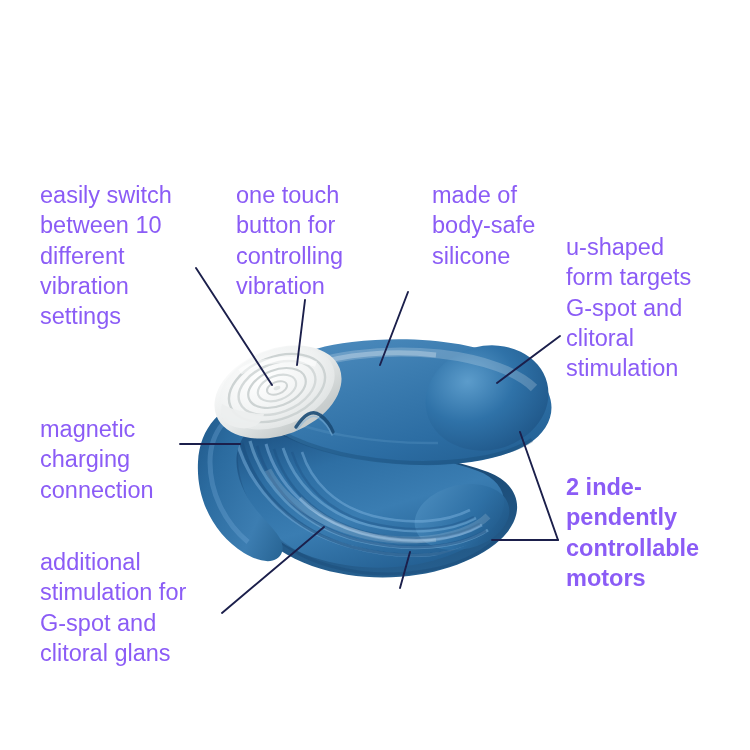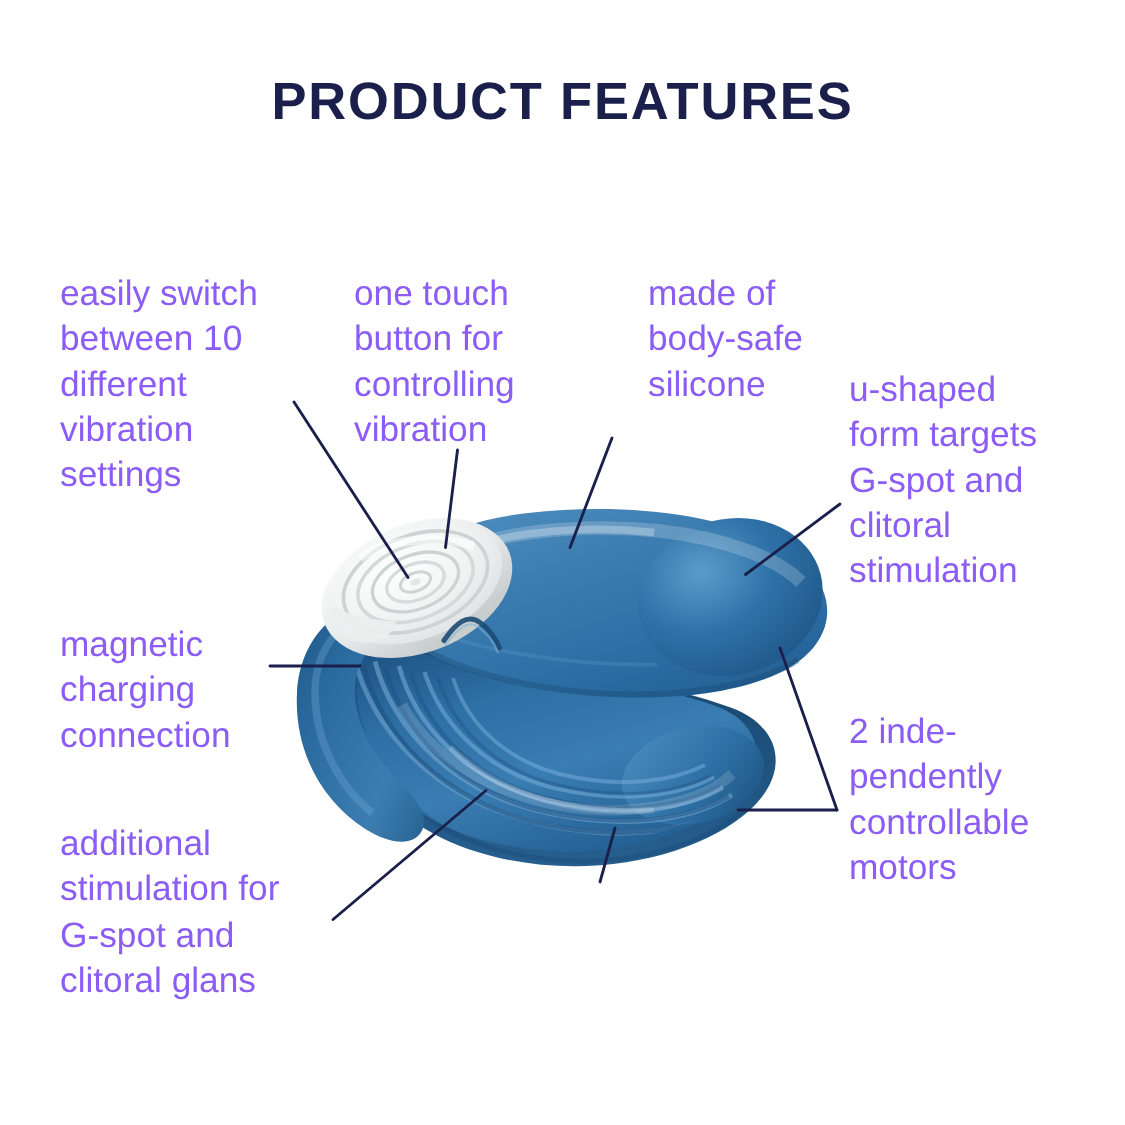--- a/index.html
+++ b/index.html
@@ -33,41 +33,40 @@
     font-size: 23.5px;
     line-height: 1.29;
     font-weight: normal;
     font-family: "Liberation Sans", sans-serif;
     white-space: pre-line;
   }
   .cl-left   { text-align: left; }
   #c-easy          { left: 40px;  top: 180px; width: 205px; }
   #c-onetouch      { left: 236px; top: 180px; width: 160px; }
   #c-silicone      { left: 432px; top: 180px; width: 160px; }
-  #c-ushaped       { left: 566px; top: 232px; width: 180px; margin-top: 12px; }
+  #c-ushaped       { left: 566px; top: 232px; width: 180px; }
   #c-magnetic      { left: 40px;  top: 414px; width: 190px; }
-  #c-motors        { left: 566px; top: 472px; width: 180px; }
+  #c-motors        { left: 566px; top: 472px; width: 180px; font-weight: bold; }
   #c-addstim-left  { left: 40px;  top: 547px; width: 215px; }
   #c-addstim-mid   { left: 272px; top: 596px; width: 275px; }
 
   #artwork, #leaders {
     position: absolute;
     left: 0;
     top: 0;
     width: 750px;
     height: 750px;
   }
   #leaders { pointer-events: none; }
 </style>
 </head>
 <body>
 
 <div id="canvas">
 
-  <div id="title">PRODUCT FEATURES</div>
 
   <svg id="artwork" viewBox="0 0 750 750">
     <defs>
 
       <linearGradient id="gTop" x1="0.15" y1="0" x2="0.9" y2="1">
         <stop offset="0%" stop-color="#4e8cbe"></stop>
         <stop offset="35%" stop-color="#3b7cb0"></stop>
         <stop offset="70%" stop-color="#2c6da3"></stop>
         <stop offset="100%" stop-color="#225e91"></stop>
       </linearGradient>

